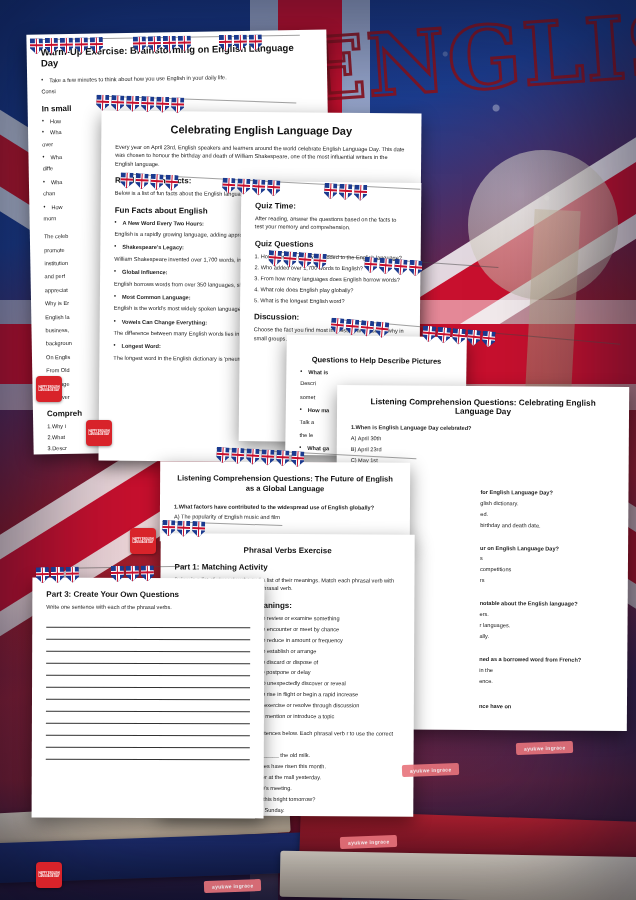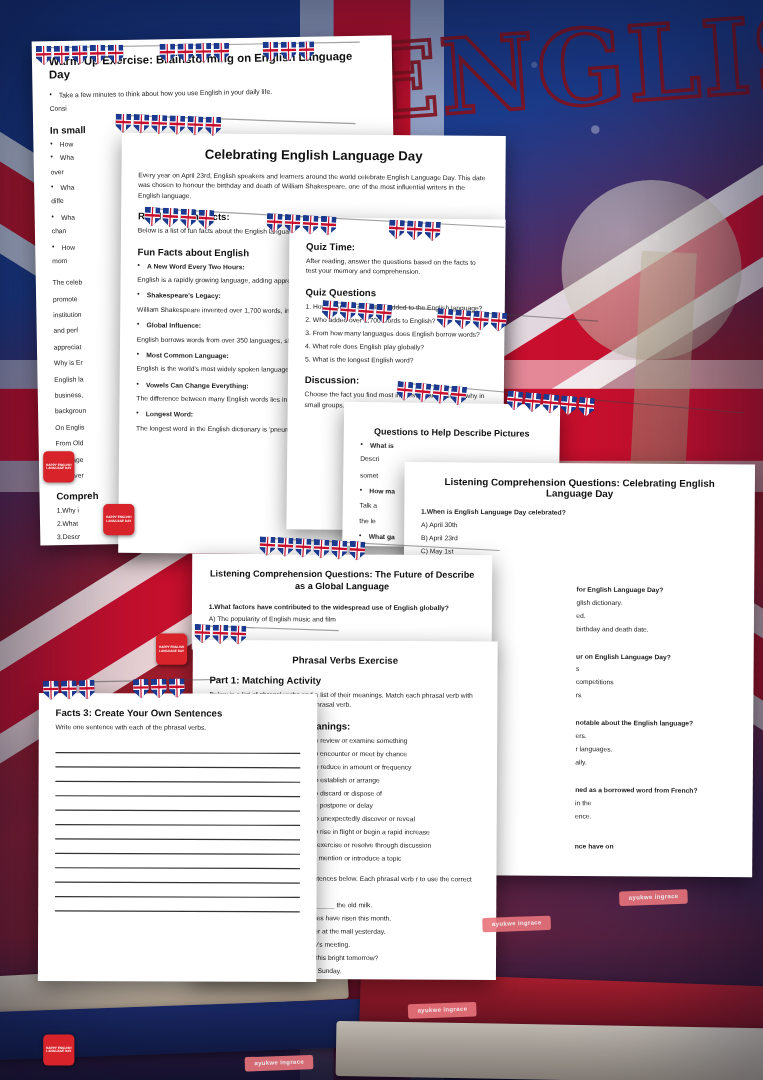--- a/index.html
+++ b/index.html
@@ -229,21 +229,21 @@
     <div class="num" style="font-weight:700;margin-left:130px">ned as a borrowed word from French?</div>
     <div class="num" style="margin-left:130px">in the</div>
     <div class="num" style="margin-left:130px">ence.</div>
     <div style="height:14px"></div>
     <div class="num" style="font-weight:700;margin-left:130px">nce have on</div>
   </div>
 </div>
 
 <div class="sheet" style="left:160px;top:462px;width:250px;height:80px;transform:rotate(0.3deg);">
   <div class="pad">
-    <div class="h1 center" style="font-size:7.6px;line-height:1.35;">Listening Comprehension Questions: The Future of Describe as a Global Language</div>
+    <div class="h1 center" style="font-size:7.6px;line-height:1.35;">Listening Comprehension Questions: The Future of English as a Global Language</div>
     <div class="num" style="font-weight:700">1.What factors have contributed to the widespread use of English globally?</div>
     <div class="num">A) The popularity of English music and film</div>
   </div>
 </div>
 
 <div class="sheet" style="left:160px;top:534px;width:254px;height:282px;transform:rotate(0.3deg);">
   <div class="pad">
     <div class="h1 center" style="font-size:8px;">Phrasal Verbs Exercise</div>
     <div class="h2">Part 1: Matching Activity</div>
     <div class="p">Below is a list of phrasal verbs and a list of their meanings. Match each phrasal verb with its corresponding letter next to the phrasal verb.</div>
@@ -269,21 +269,21 @@
       <div class="num">or we ________ this bright tomorrow?</div>
       <div class="num">_______ no next Sunday.</div>
       <div class="num">s new office in Berlin by next year.</div>
 
     </div>
   </div>
 </div>
 
 <div class="sheet" style="left:32px;top:578px;width:232px;height:240px;transform:rotate(0.2deg);">
   <div class="pad">
-    <div class="h2" style="margin-top:0">Facts 3: Create Your Own Sentences</div>
+    <div class="h2" style="margin-top:0">Part 3: Create Your Own Questions</div>
     <div class="p">Write one sentence with each of the phrasal verbs.</div>
     <div class="line-row"></div>
     <div class="line-row"></div>
     <div class="line-row"></div>
     <div class="line-row"></div>
     <div class="line-row"></div>
     <div class="line-row"></div>
     <div class="line-row"></div>
     <div class="line-row"></div>
     <div class="line-row"></div>

